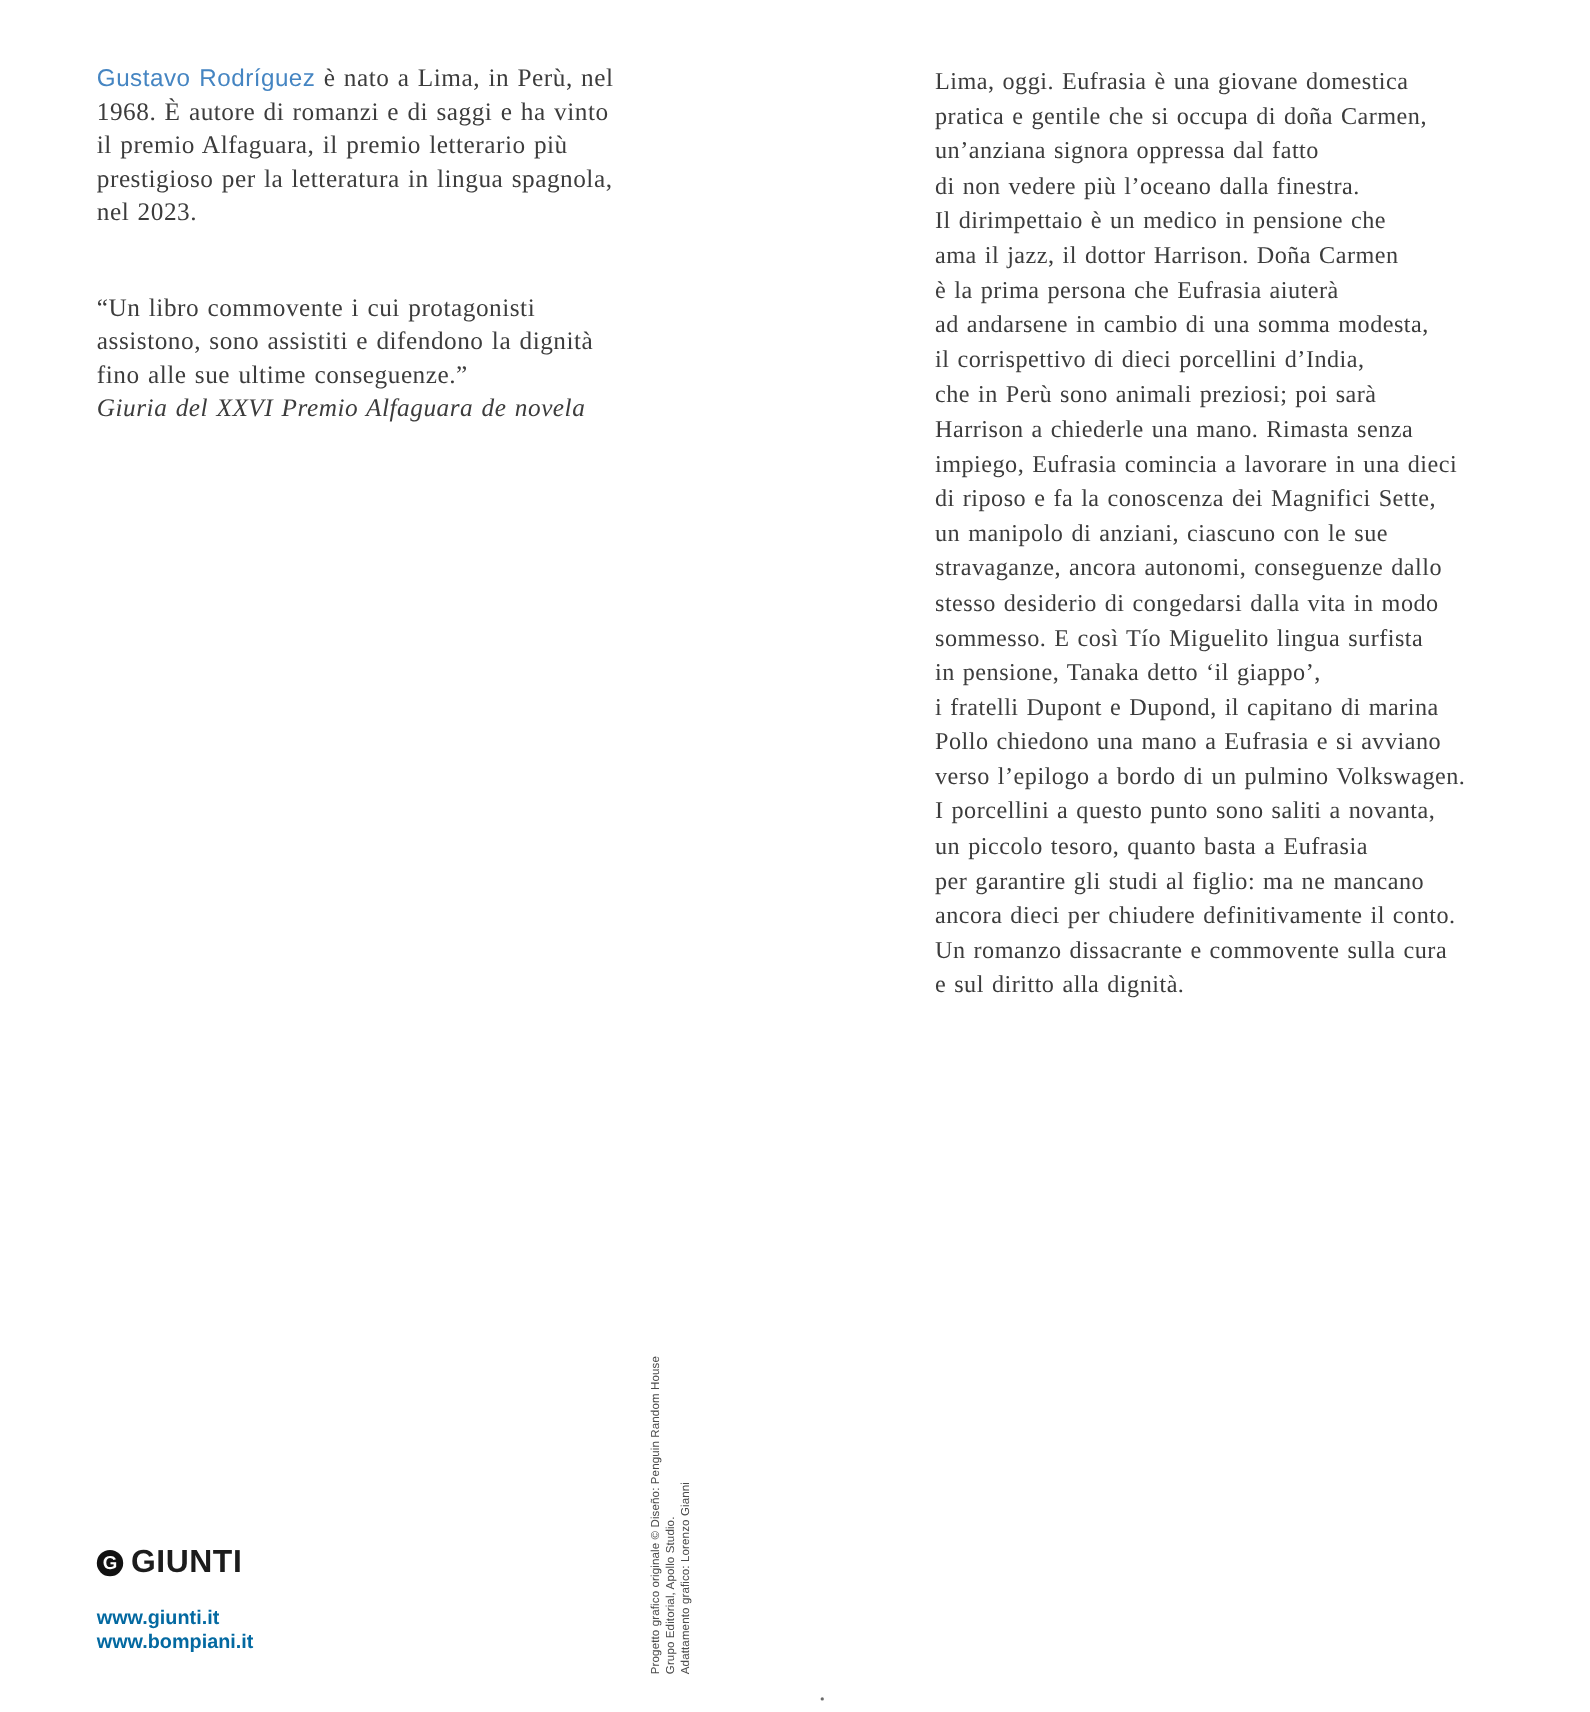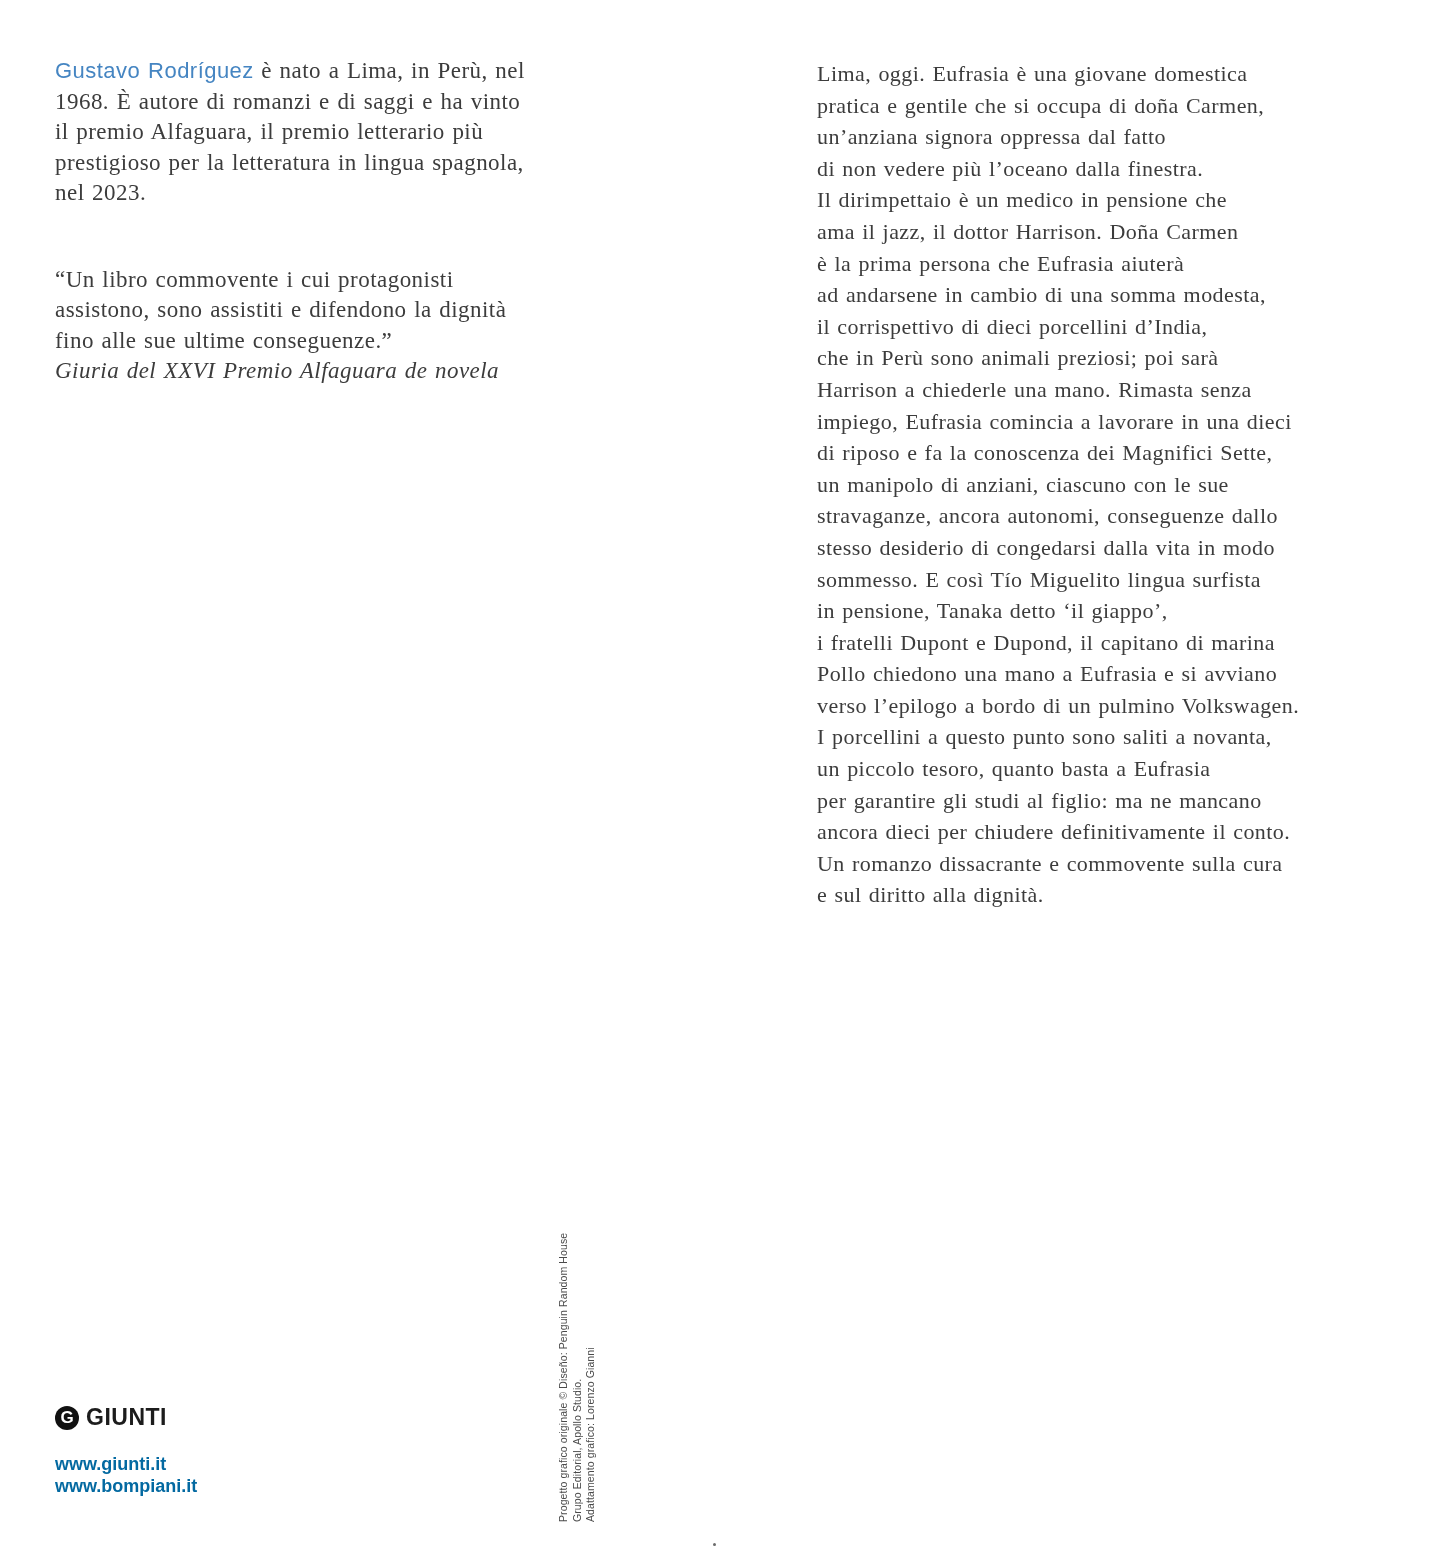--- a/index.html
+++ b/index.html
@@ -8,20 +8,21 @@
     background: #ffffff;
   }
   #page {
     position: relative;
     width: 1333px;
     height: 1556px;
     background: #ffffff;
     font-family: "Liberation Serif", serif;
     color: #3c3c3c;
     overflow: hidden;
+    margin-left: 33px;
   }
 
   
   .left-flap {
     position: absolute;
     left: 55px;
     top: 56px;
     width: 580px;
   }
   .bio, .quote {
@@ -96,21 +97,21 @@
     background: #111111;
     color: #ffffff;
     font-weight: bold;
     font-size: 17px;
     line-height: 24px;
     text-align: center;
     display: inline-block;
   }
   .logo-wordmark {
     font-weight: bold;
-    font-size: 23px;
+    font-size: 29px;
     letter-spacing: 0.5px;
   }
   .footer-urls {
     margin-top: 22px;
     font-weight: bold;
     font-size: 18px;
     line-height: 22px;
     color: #0369a1;
   }
   .footer-urls .line { white-space: nowrap; }

